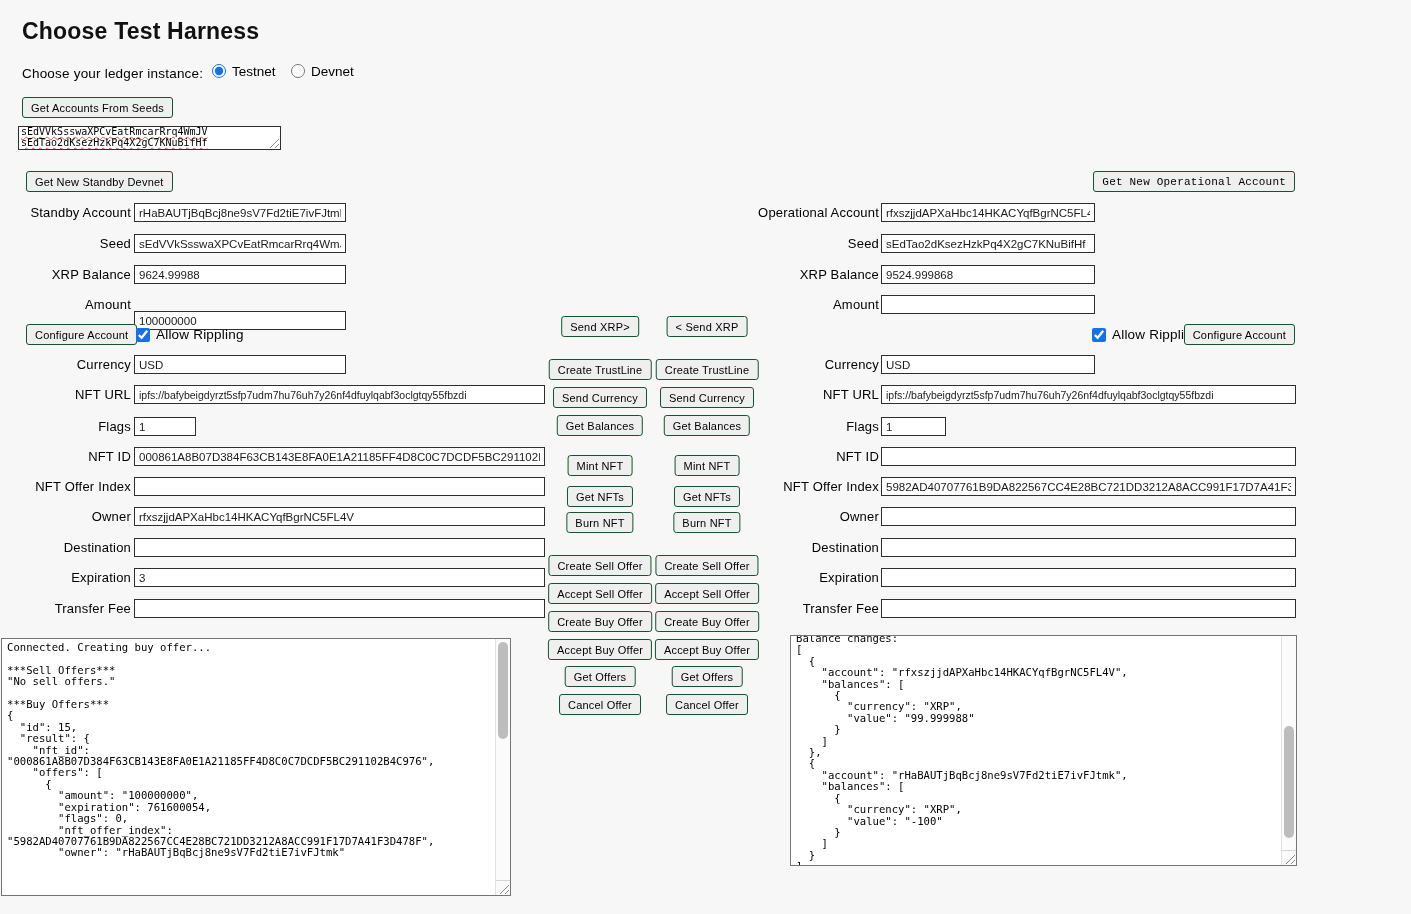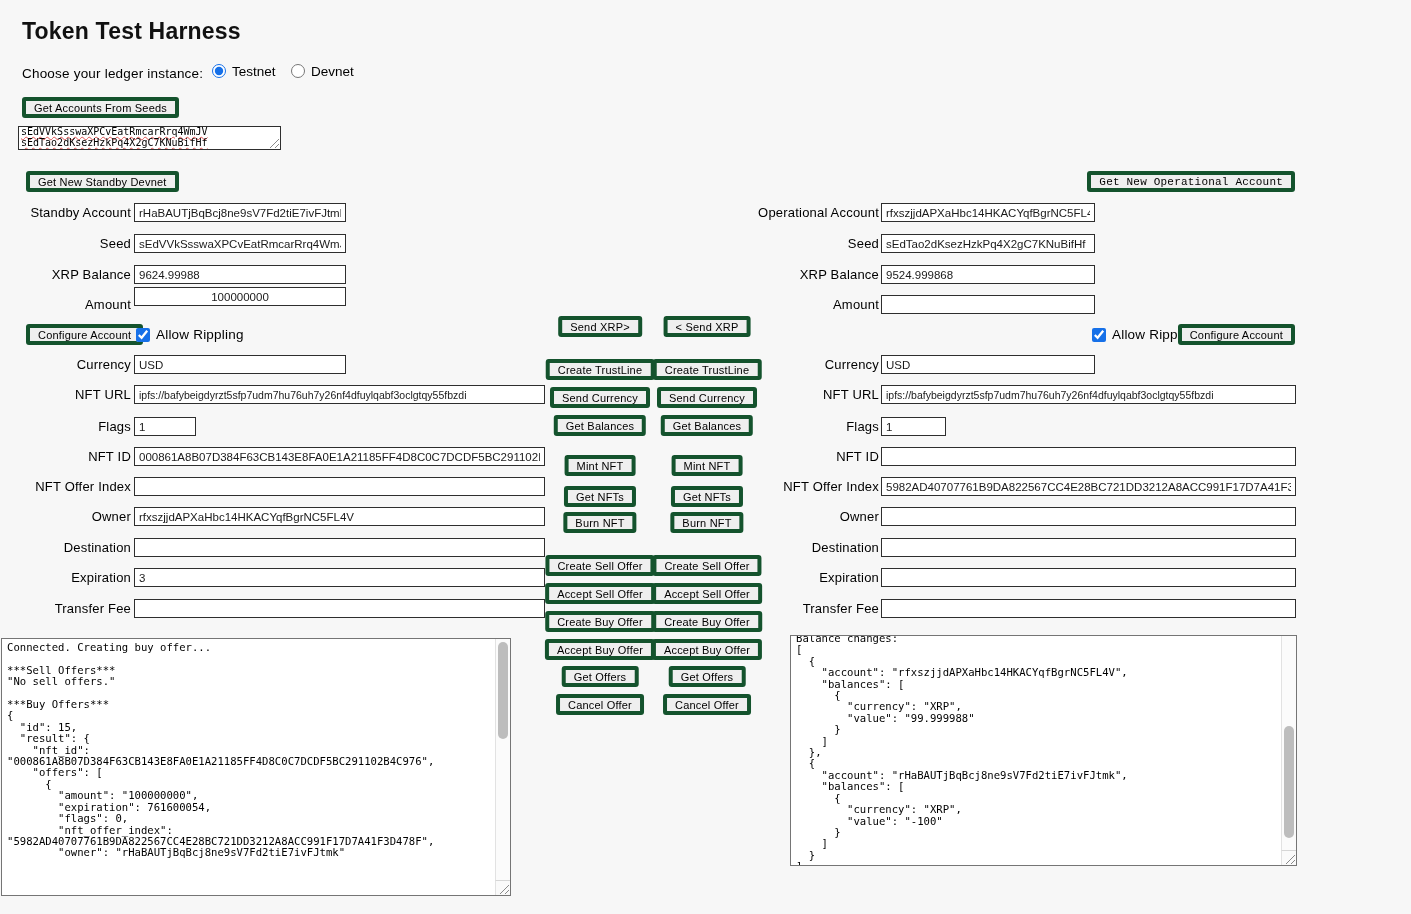--- a/index.html
+++ b/index.html
@@ -15,21 +15,21 @@
     font-size:23px; font-weight:600; letter-spacing:0.2px; color:#111;
   }
   .ledger-row { position:absolute; left:22px; top:64px; height:18px; display:flex; align-items:center; }
   .ledger-label { font-size:13.5px; letter-spacing:0.2px; }
   .radio-opt { display:flex; align-items:flex-start; gap:6px; font-size:13.5px; cursor:default; }
   .radio-opt input { margin:0; width:14px; height:14px; accent-color:#1670e8; }
   .r1 { position:absolute; left:212px; top:64px; }
   .r2 { position:absolute; left:291px; top:64px; }
 
   .btn {
-    background:#efefef; border:4px solid #14532d; border-radius:3px;
+    background:#efefef; border:1px solid #14532d; border-radius:3px;
     color:#000; font-family:"Liberation Sans", sans-serif; font-size:11px;
     letter-spacing:0.2px; padding:0 8px; height:21px; box-sizing:border-box;
     white-space:nowrap; display:inline-flex; align-items:center; justify-content:center;
   }
   .mid { position:absolute; transform:translateX(-50%); }
 
   .flabel {
     position:absolute; text-align:right; font-size:13px; letter-spacing:0.2px;
     color:#000; line-height:15px; white-space:nowrap;
   }
@@ -74,21 +74,21 @@
   }
   .resizer {
     position:absolute; right:1px; bottom:1px; width:11px; height:11px;
     background:repeating-linear-gradient(-45deg, transparent 0 2.5px, #8a8a8a 2.5px 3.5px);
     clip-path:polygon(100% 0, 100% 100%, 0 100%);
   }
 </style>
 </head>
 <body>
 
-<h1 class="title">Token Test Harness</h1>
+<h1 class="title">Choose Test Harness</h1>
 
 <div class="ledger-row">
   <span class="ledger-label">Choose your ledger instance:</span>
 </div>
 <label class="radio-opt r1">
   <input type="radio" name="ledger" checked="true" style="">
   <span>Testnet</span>
 </label>
 <label class="radio-opt r2">
   <input type="radio" name="ledger" style="">
@@ -108,21 +108,21 @@
 <span class="flabel" style="left:0; width:131px; top:205px;">Standby Account</span>
 <input class="txt" style="left: 134px; top: 203px; width: 212px;" value="rHaBAUTjBqBcj8ne9sV7Fd2tiE7ivFJtmk">
 
 <span class="flabel" style="left:0; width:131px; top:236px;">Seed</span>
 <input class="txt" style="left: 134px; top: 234px; width: 212px;" value="sEdVVkSsswaXPCvEatRmcarRrq4WmJV">
 
 <span class="flabel" style="left:0; width:131px; top:267px;">XRP Balance</span>
 <input class="txt" style="left: 134px; top: 265px; width: 212px;" value="9624.99988">
 
 <span class="flabel" style="left:0; width:131px; top:297px;">Amount</span>
-<input class="txt" style="left: 134px; top: 287px; width: 212px; text-align: center;" value="100000000">
+<input class="txt" style="left: 134px; top: 311px; width: 212px;" value="100000000">
 
 <button class="btn abs" style="left:26px; top:324px;">Configure Account</button>
 <label class="chkrow" style="left:136px; top:327px;">
   <input type="checkbox" checked="true" style="">
   <span class="chklabel">Allow Rippling</span>
 </label>
 
 <span class="flabel" style="left:0; width:131px; top:357px;">Currency</span>
 <input class="txt" style="left: 134px; top: 355px; width: 212px;" value="USD">
 

